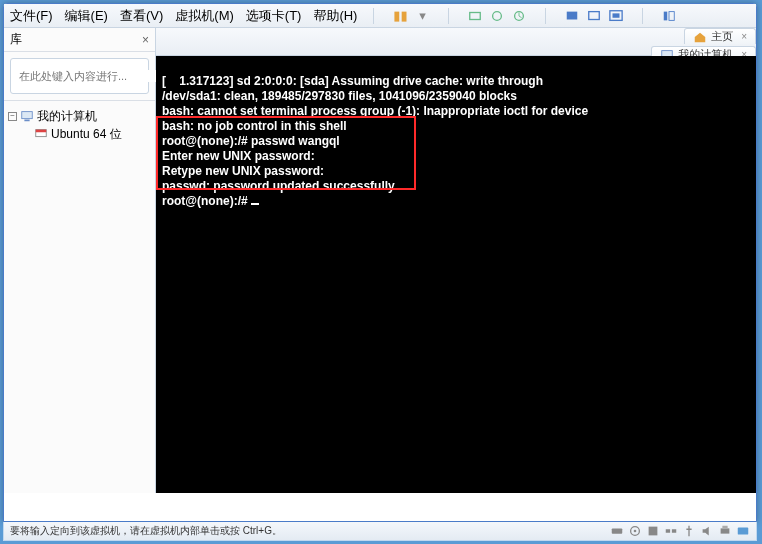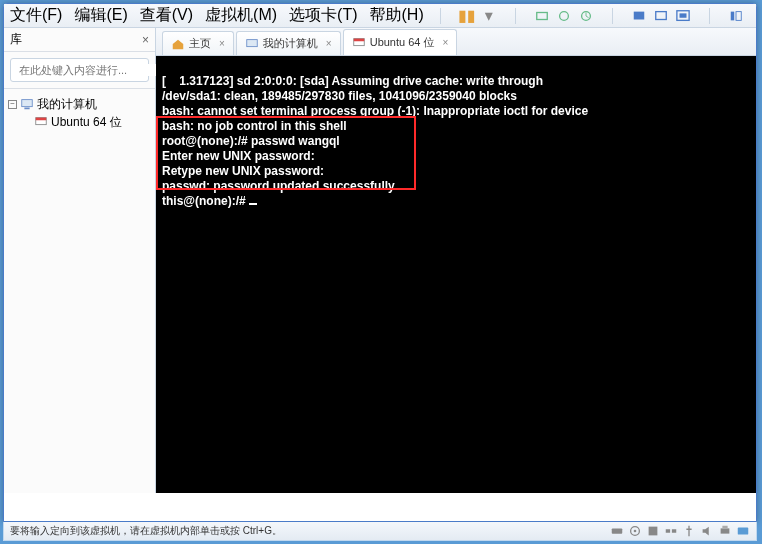--- a/index.html
+++ b/index.html
@@ -8,46 +8,46 @@
 
 .win { position:absolute; left:3px; top:3px; width:754px; height:519px; border:1px solid #4a7bc8; background:#fff; border-radius:4px 4px 0 0; box-shadow:0 0 6px rgba(0,0,0,.3); }
 .titlebar { height:28px; background:linear-gradient(#eaf3fb,#d6e7f7); display:flex; align-items:center; padding-left:8px; border-bottom:1px solid #c0d8ef; font-size:12px; color:#333; }
 .titlebar .icon { width:16px; height:16px; background:linear-gradient(135deg,#0a8fd6,#045a8d); border-radius:2px; margin-right:6px; }
 .winbtns { position:absolute; right:0; top:0; display:flex; }
 .winbtn { width:34px; height:20px; border:1px solid #8aa; border-top:none; background:linear-gradient(#f4f8fb,#dfe9f2); display:flex; align-items:center; justify-content:center; font-size:10px; color:#333; }
 .winbtn.close { width:48px; background:linear-gradient(#e76a5a,#c83a2a); color:#fff; border-color:#a33; border-radius:0 3px 0 0; }
 .winbtn.min,.winbtn.max{border-right:none;}
 
 
-.menubar { height:24px; background:linear-gradient(#f7f9fc,#e9eef4); display:flex; align-items:center; font-size:16px; padding:0 6px; border-bottom:1px solid #c9d5e2; gap:12px; }
+.menubar { height:24px; background:linear-gradient(#f7f9fc,#e9eef4); display:flex; align-items:center; font-size:13px; padding:0 6px; border-bottom:1px solid #c9d5e2; gap:12px; }
 .menubar .sep { width:1px; height:16px; background:#c9d5e2; margin:0 4px; }
 .menubar .tbtn { width:20px; height:20px; display:flex; align-items:center; justify-content:center; color:#5a7; }
 .menubar .tbtn svg { width:14px; height:14px; }
 .menubar .grp { display:flex; gap:2px; align-items:center; }
 
 
 .main { display:flex; height:calc(100% - 28px - 24px); }
 .sidebar { width:152px; border-right:1px solid #c9d5e2; background:#fbfbfb; display:flex; flex-direction:column; font-size:12px; }
 .side-hdr { height:24px; display:flex; align-items:center; padding:0 6px; border-bottom:1px solid #dadfe6; }
 .side-hdr .lbl { flex:1; }
 .side-hdr .x { color:#666; cursor:pointer; }
-.search { display:flex; align-items:center; margin:6px; border:1px solid #c9d5e2; border-radius:3px; height:24px; padding:0 4px; background:#fff; }
+.search { display:flex; align-items:center; margin:6px; border:1px solid #c9d5e2; border-radius:3px; height:36px; padding:0 4px; background:#fff; }
 .search svg { width:12px; height:12px; fill:#888; margin-right:4px; }
 .search input { border:none; outline:none; font-size:11px; flex:1; color:#888; }
 .search .dd { color:#888; font-size:9px; }
 .tree { flex:1; border-top:1px solid #dadfe6; padding:6px 4px; }
 .node { display:flex; align-items:center; height:18px; gap:3px; }
 .node.lv1 { padding-left:14px; }
 .tw { width:9px; height:9px; border:1px solid #888; display:flex; align-items:center; justify-content:center; font-size:8px; color:#555; line-height:1; }
 .ni { width:14px; height:14px; display:flex; align-items:center; justify-content:center; }
 .ni svg { width:14px; height:14px; }
 
 
 .content { flex:1; display:flex; flex-direction:column; }
-.tabs { height:28px; background:linear-gradient(#f7f9fc,#e9eef4); display:flex; align-items:flex-end; padding-left:6px; gap:2px; border-bottom:1px solid #c9d5e2; }
+.tabs { height:28px; background:linear-gradient(#f7f9fc,#e9eef4); display:flex; align-items:flex-end; padding-left:6px; gap:2px; border-bottom:1px solid #c9d5e2;flex-direction:column; }
 .tab { height:24px; border:1px solid #c9d5e2; border-bottom:none; background:linear-gradient(#fff,#f0f4f8); border-radius:3px 3px 0 0; display:flex; align-items:center; padding:0 8px; font-size:11px; gap:4px; color:#333; }
 .tab.active { background:#fff; height:26px; }
 .tab .tx { color:#888; font-size:10px; margin-left:4px; }
 .tab .ti { width:14px; height:14px; }
 
 
 .term { flex:1; background:#000; color:#fff; font:bold 12px/14px "Courier New",monospace; padding:4px 6px; white-space:pre; overflow:hidden; position:relative; }
 .hlbox { position:absolute; border:2px solid #ff2a2a; }
 .cursor { display:inline-block; width:8px; height:2px; background:#fff; vertical-align:baseline; }
 
@@ -188,21 +188,21 @@
 
       <div class="term">
 <span>[    1.317123] sd 2:0:0:0: [sda] Assuming drive cache: write through</span>
 <span>/dev/sda1: clean, 189485/297830 files, 1041096/2359040 blocks</span>
 <span>bash: cannot set terminal process group (-1): Inappropriate ioctl for device</span>
 <span>bash: no job control in this shell</span>
 <span>root@(none):/# passwd wangql</span>
 <span>Enter new UNIX password:</span>
 <span>Retype new UNIX password:</span>
 <span>passwd: password updated successfully</span>
-<span>this@(none):/# </span><span class="cursor"></span>
+<span>root@(none):/# </span><span class="cursor"></span>
         <div class="hlbox" style="left:0px; top:60px; width:260px; height:74px;"></div>
       </div>
     </div>
   </div>
 </div>
 
 <div class="status">
   <span>要将输入定向到该虚拟机，请在虚拟机内部单击或按 Ctrl+G。</span>
   <div class="tray">
     <span class="ic"><svg viewBox="0 0 16 16">

